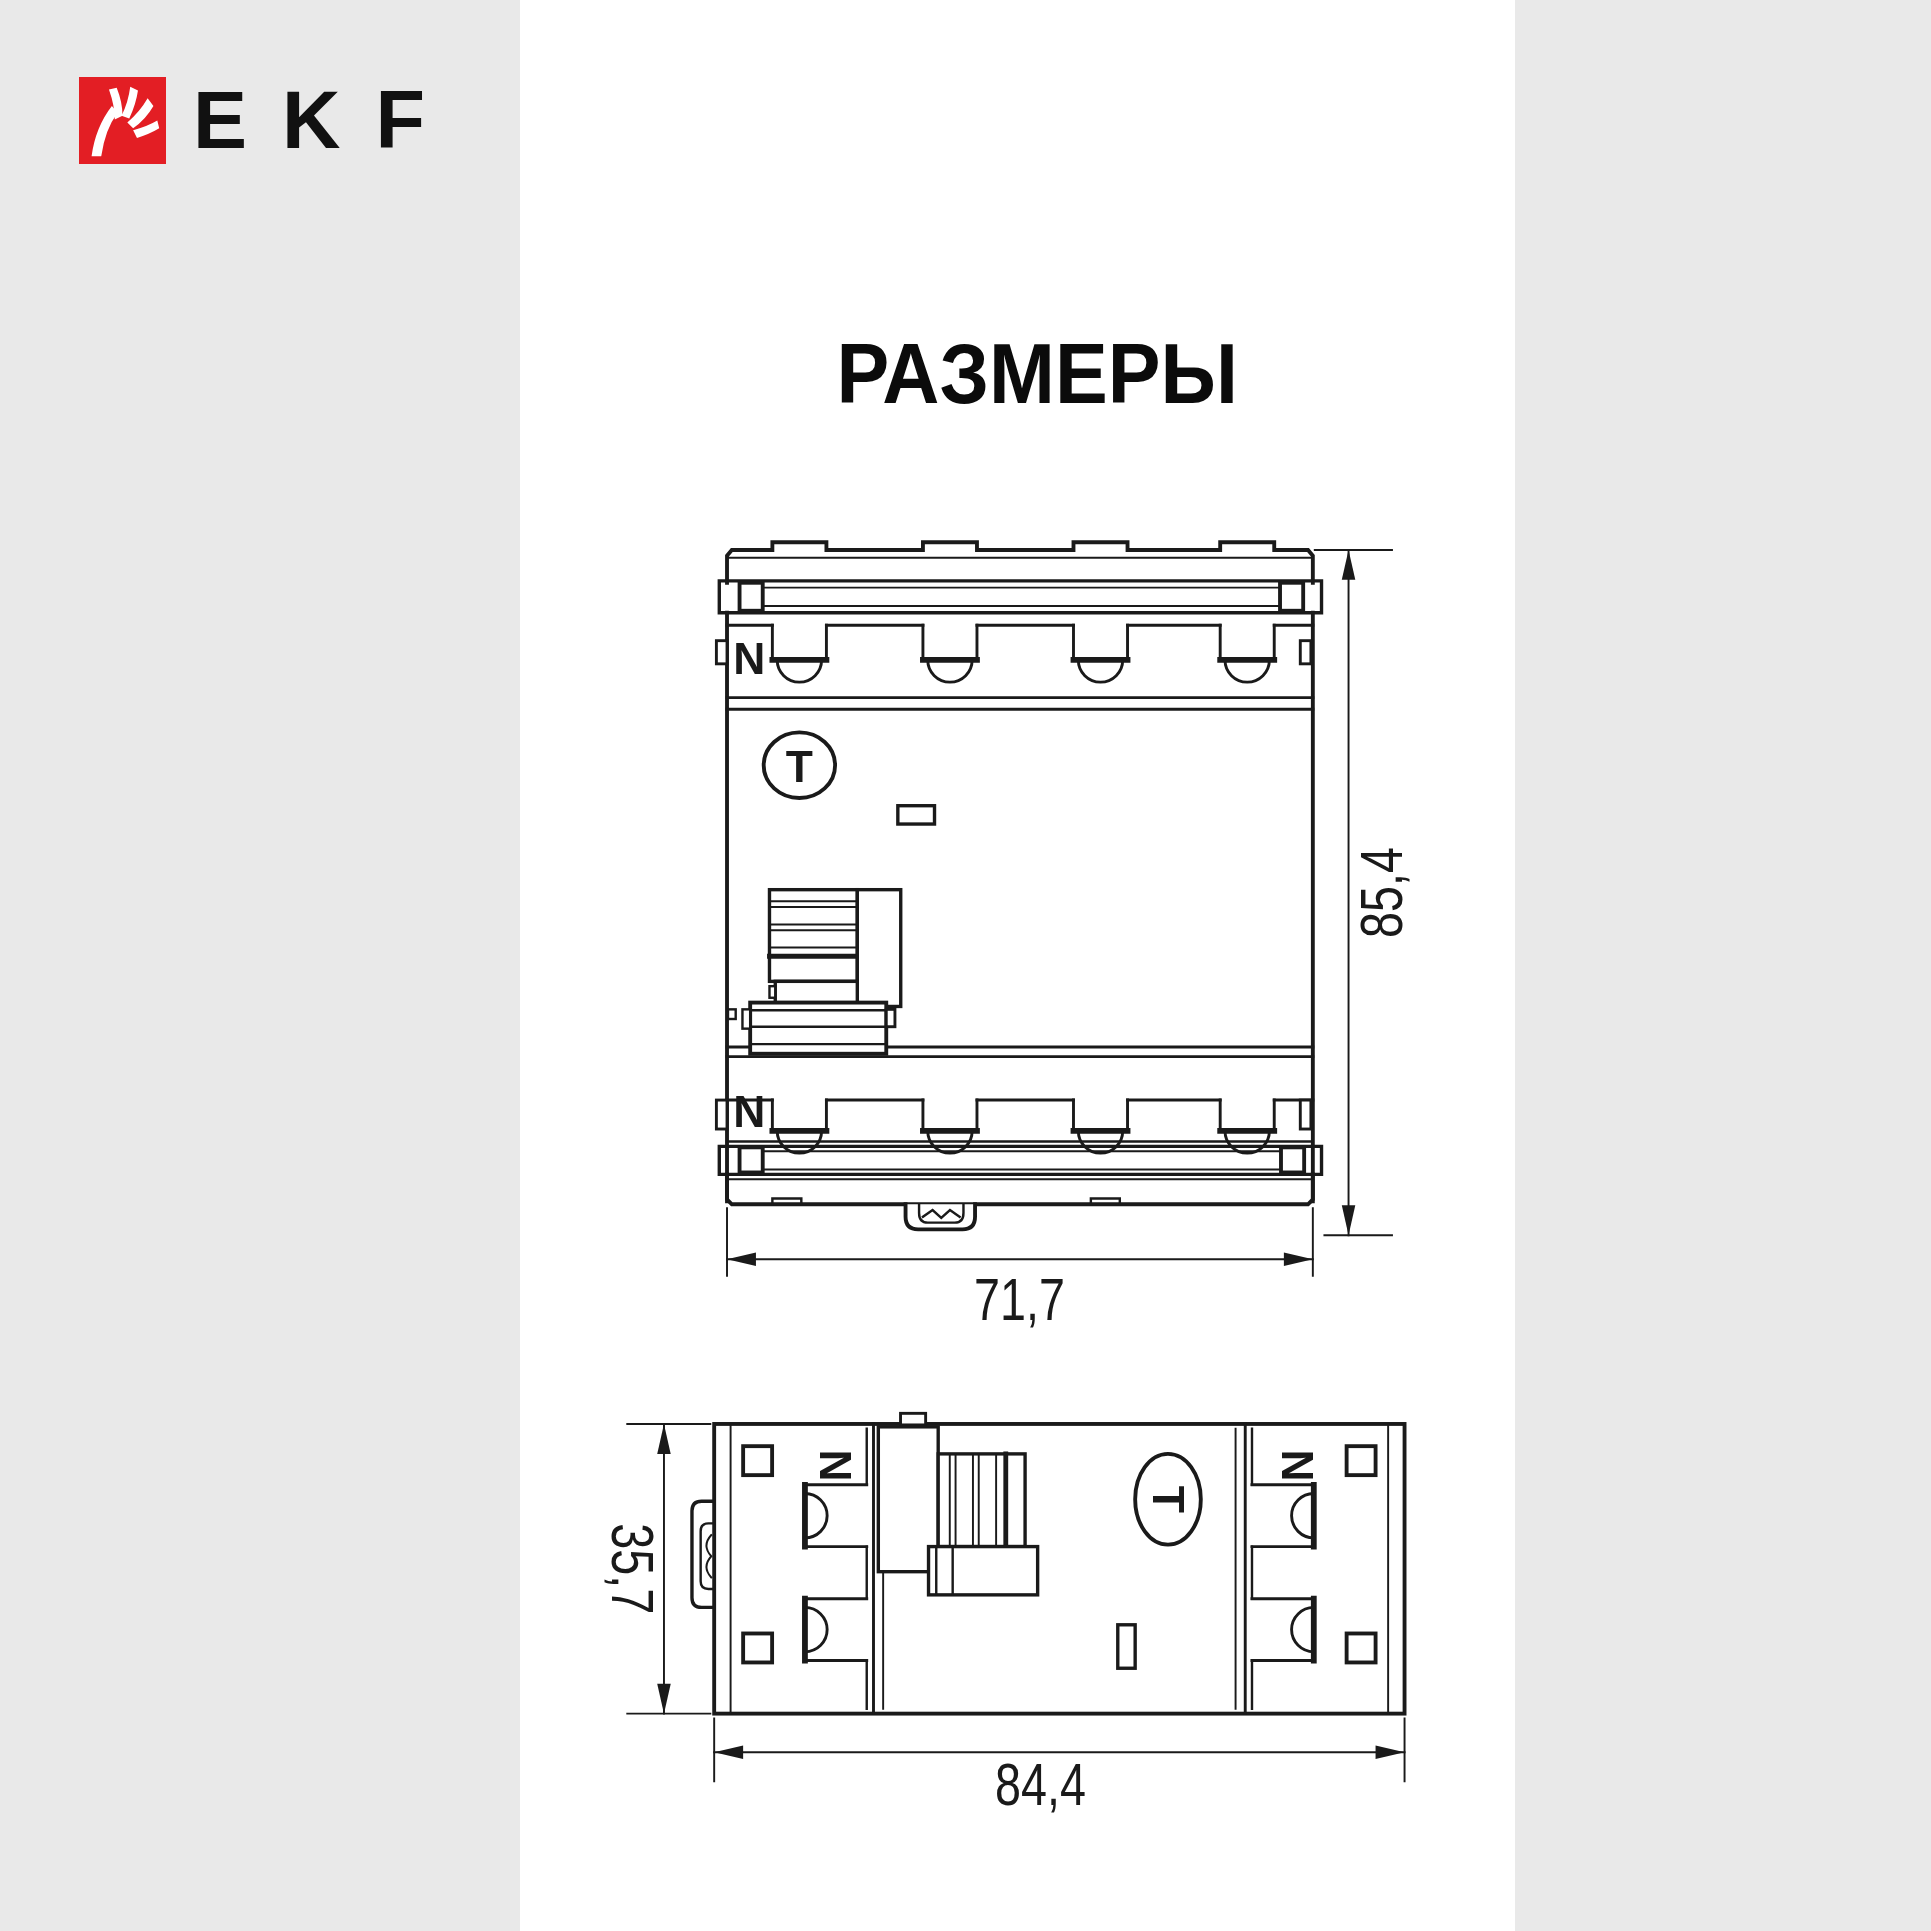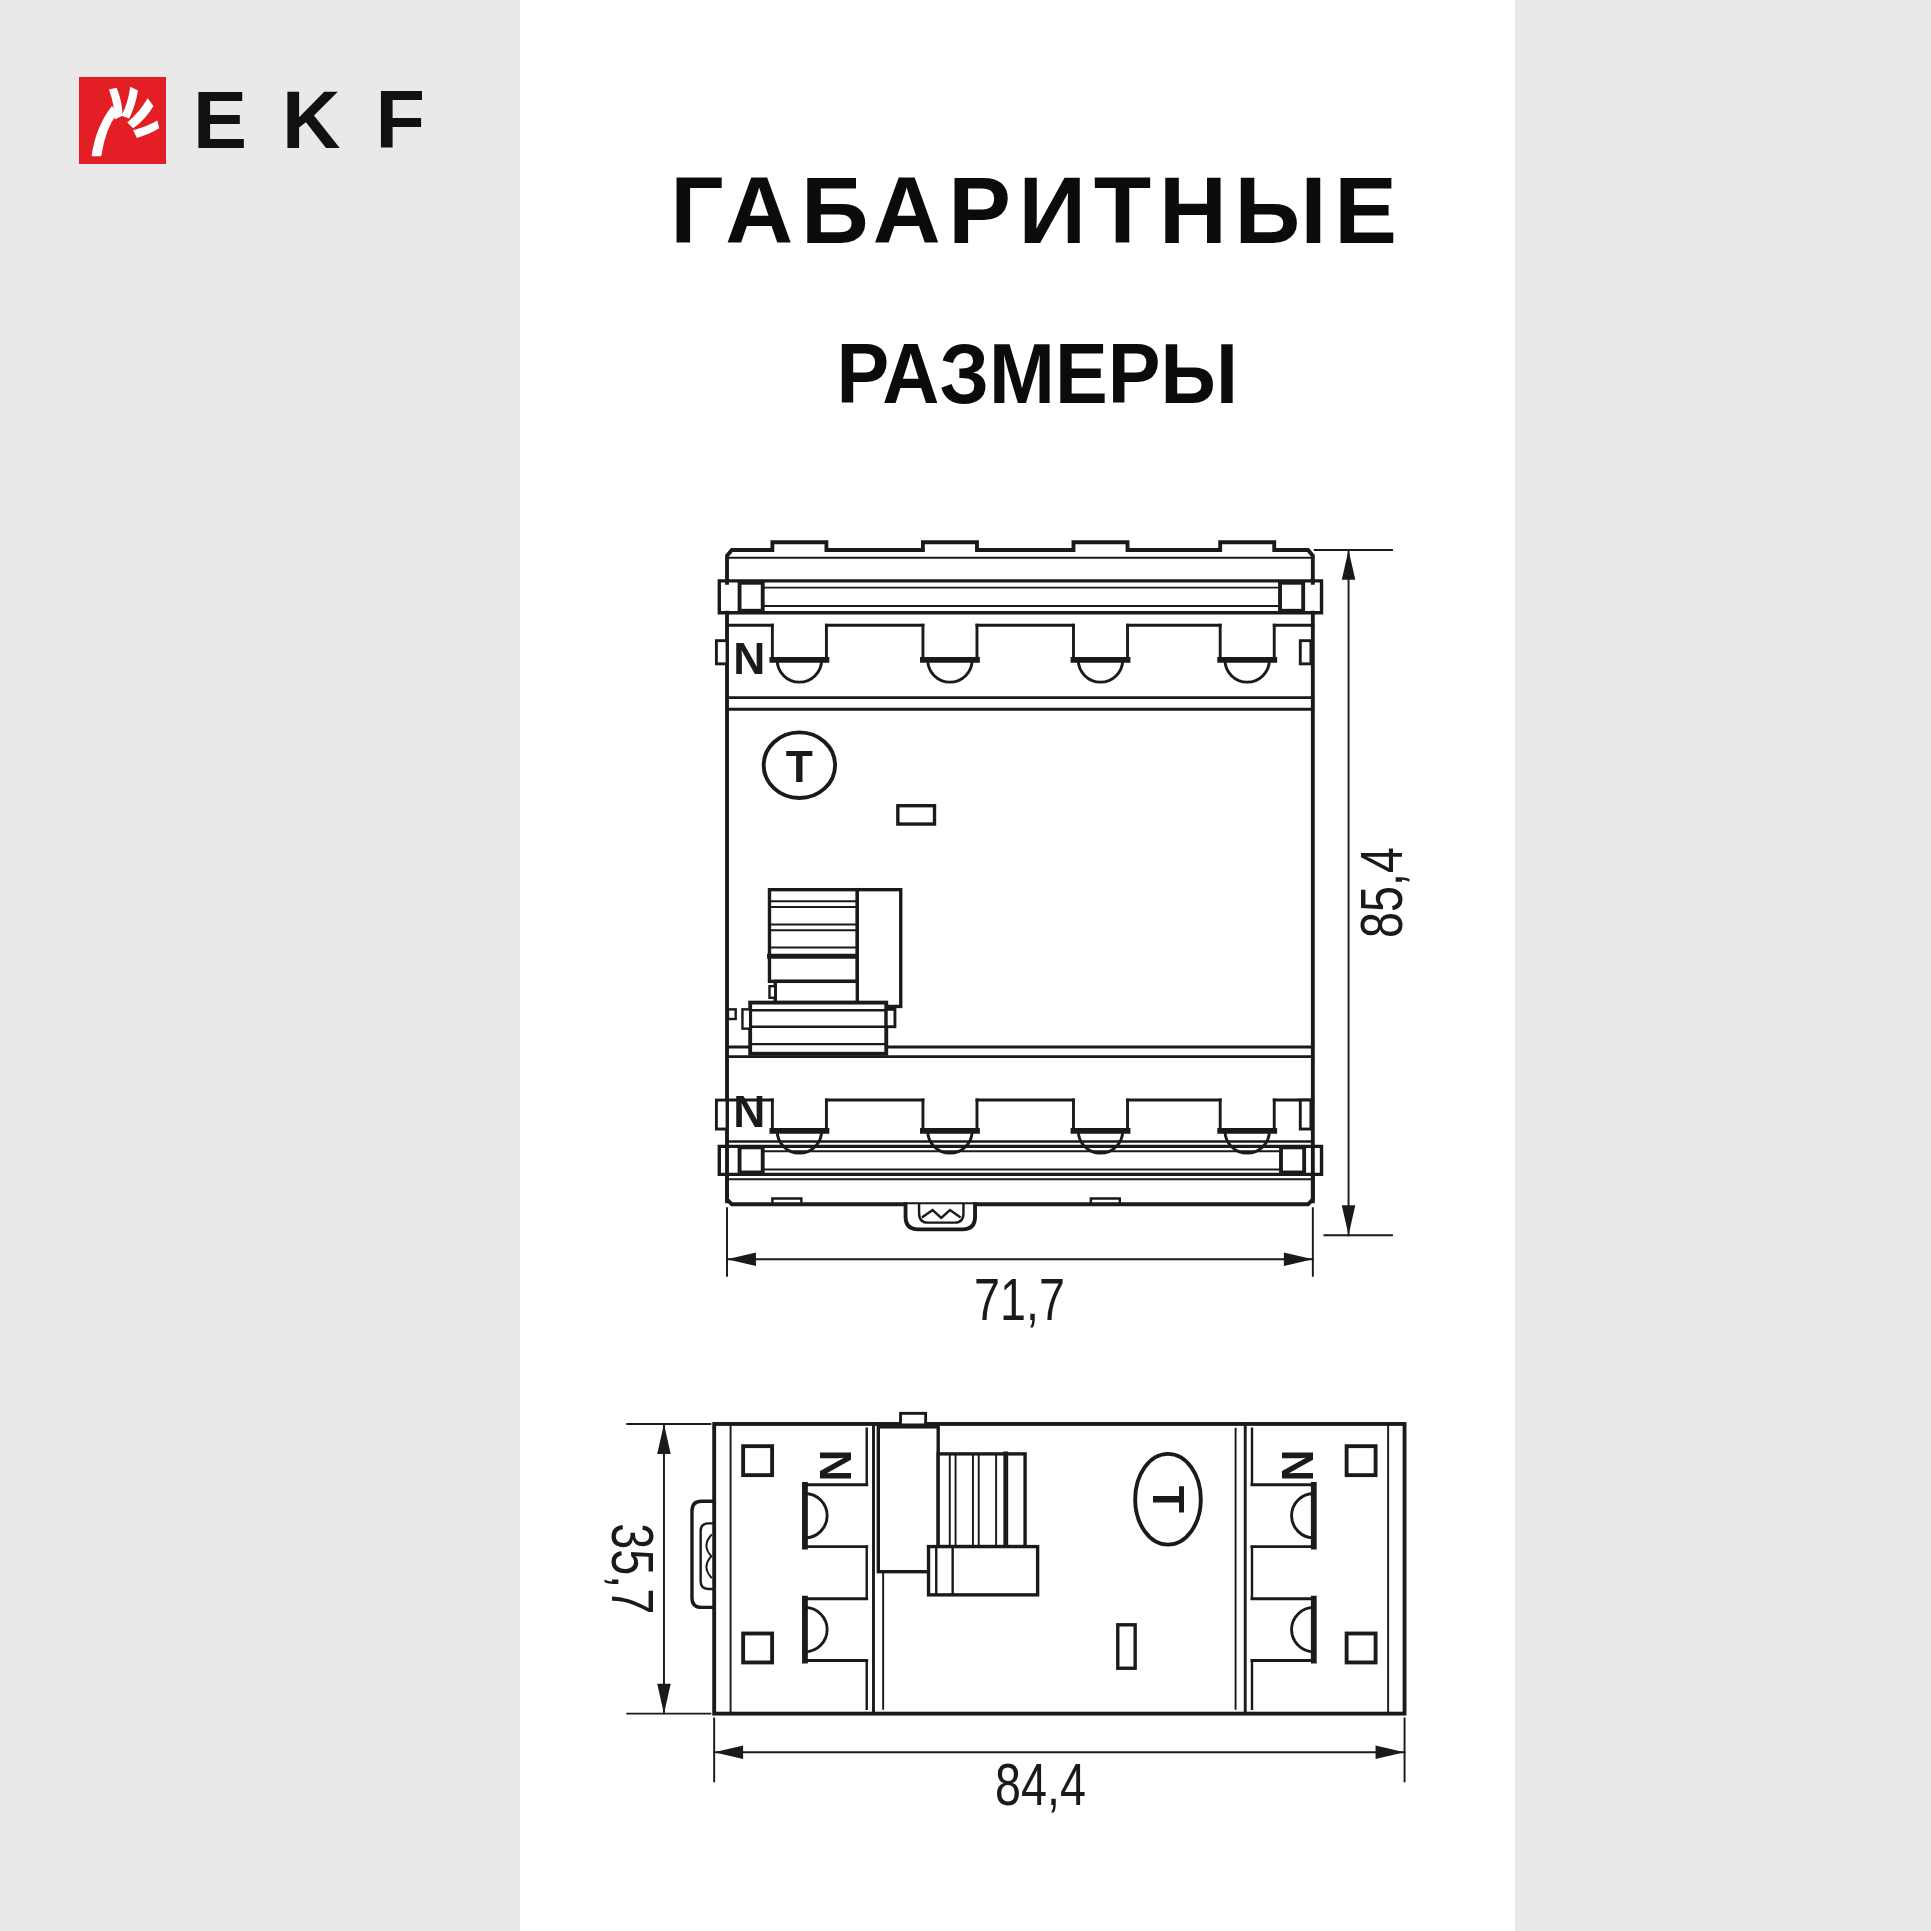--- a/index.html
+++ b/index.html
@@ -55,21 +55,20 @@
         <path d="M13,82 Q17,52 34,30 L40,37 Q27,54 23,82 Z"></path>
         <path d="M31,13 Q37,30 37,44 L45,40 Q45,26 39,11 Z"></path>
         <path d="M53,10 Q51,26 44,40 L52,43 Q59,28 61,14 Z"></path>
         <path d="M71,22 Q63,36 50,47 L56,53 Q69,44 77,30 Z"></path>
         <path d="M81,45 Q71,51 56,55 L60,63 Q73,59 83,53 Z"></path>
       </g>
     </svg>
     <span class="logo-text">EKF</span>
   </div>
 
-  <div class="title-line t1">ГАБАРИТНЫЕ</div>
   <div class="title-line t3"><span class="squeeze">РАЗМЕРЫ</span></div>
 
   <svg class="front-view" viewBox="600 540 880 860">
     <g stroke="#1a1a1a" fill="none" stroke-linecap="square" stroke-linejoin="miter">
 
       <rect x="753" y="562" width="607" height="688" fill="#ffffff" stroke="none"></rect>
       <rect x="745" y="602" width="624" height="33" fill="#ffffff" stroke="none"></rect>
       <rect x="745" y="1188" width="624" height="29" fill="#ffffff" stroke="none"></rect>
 
       <g>

